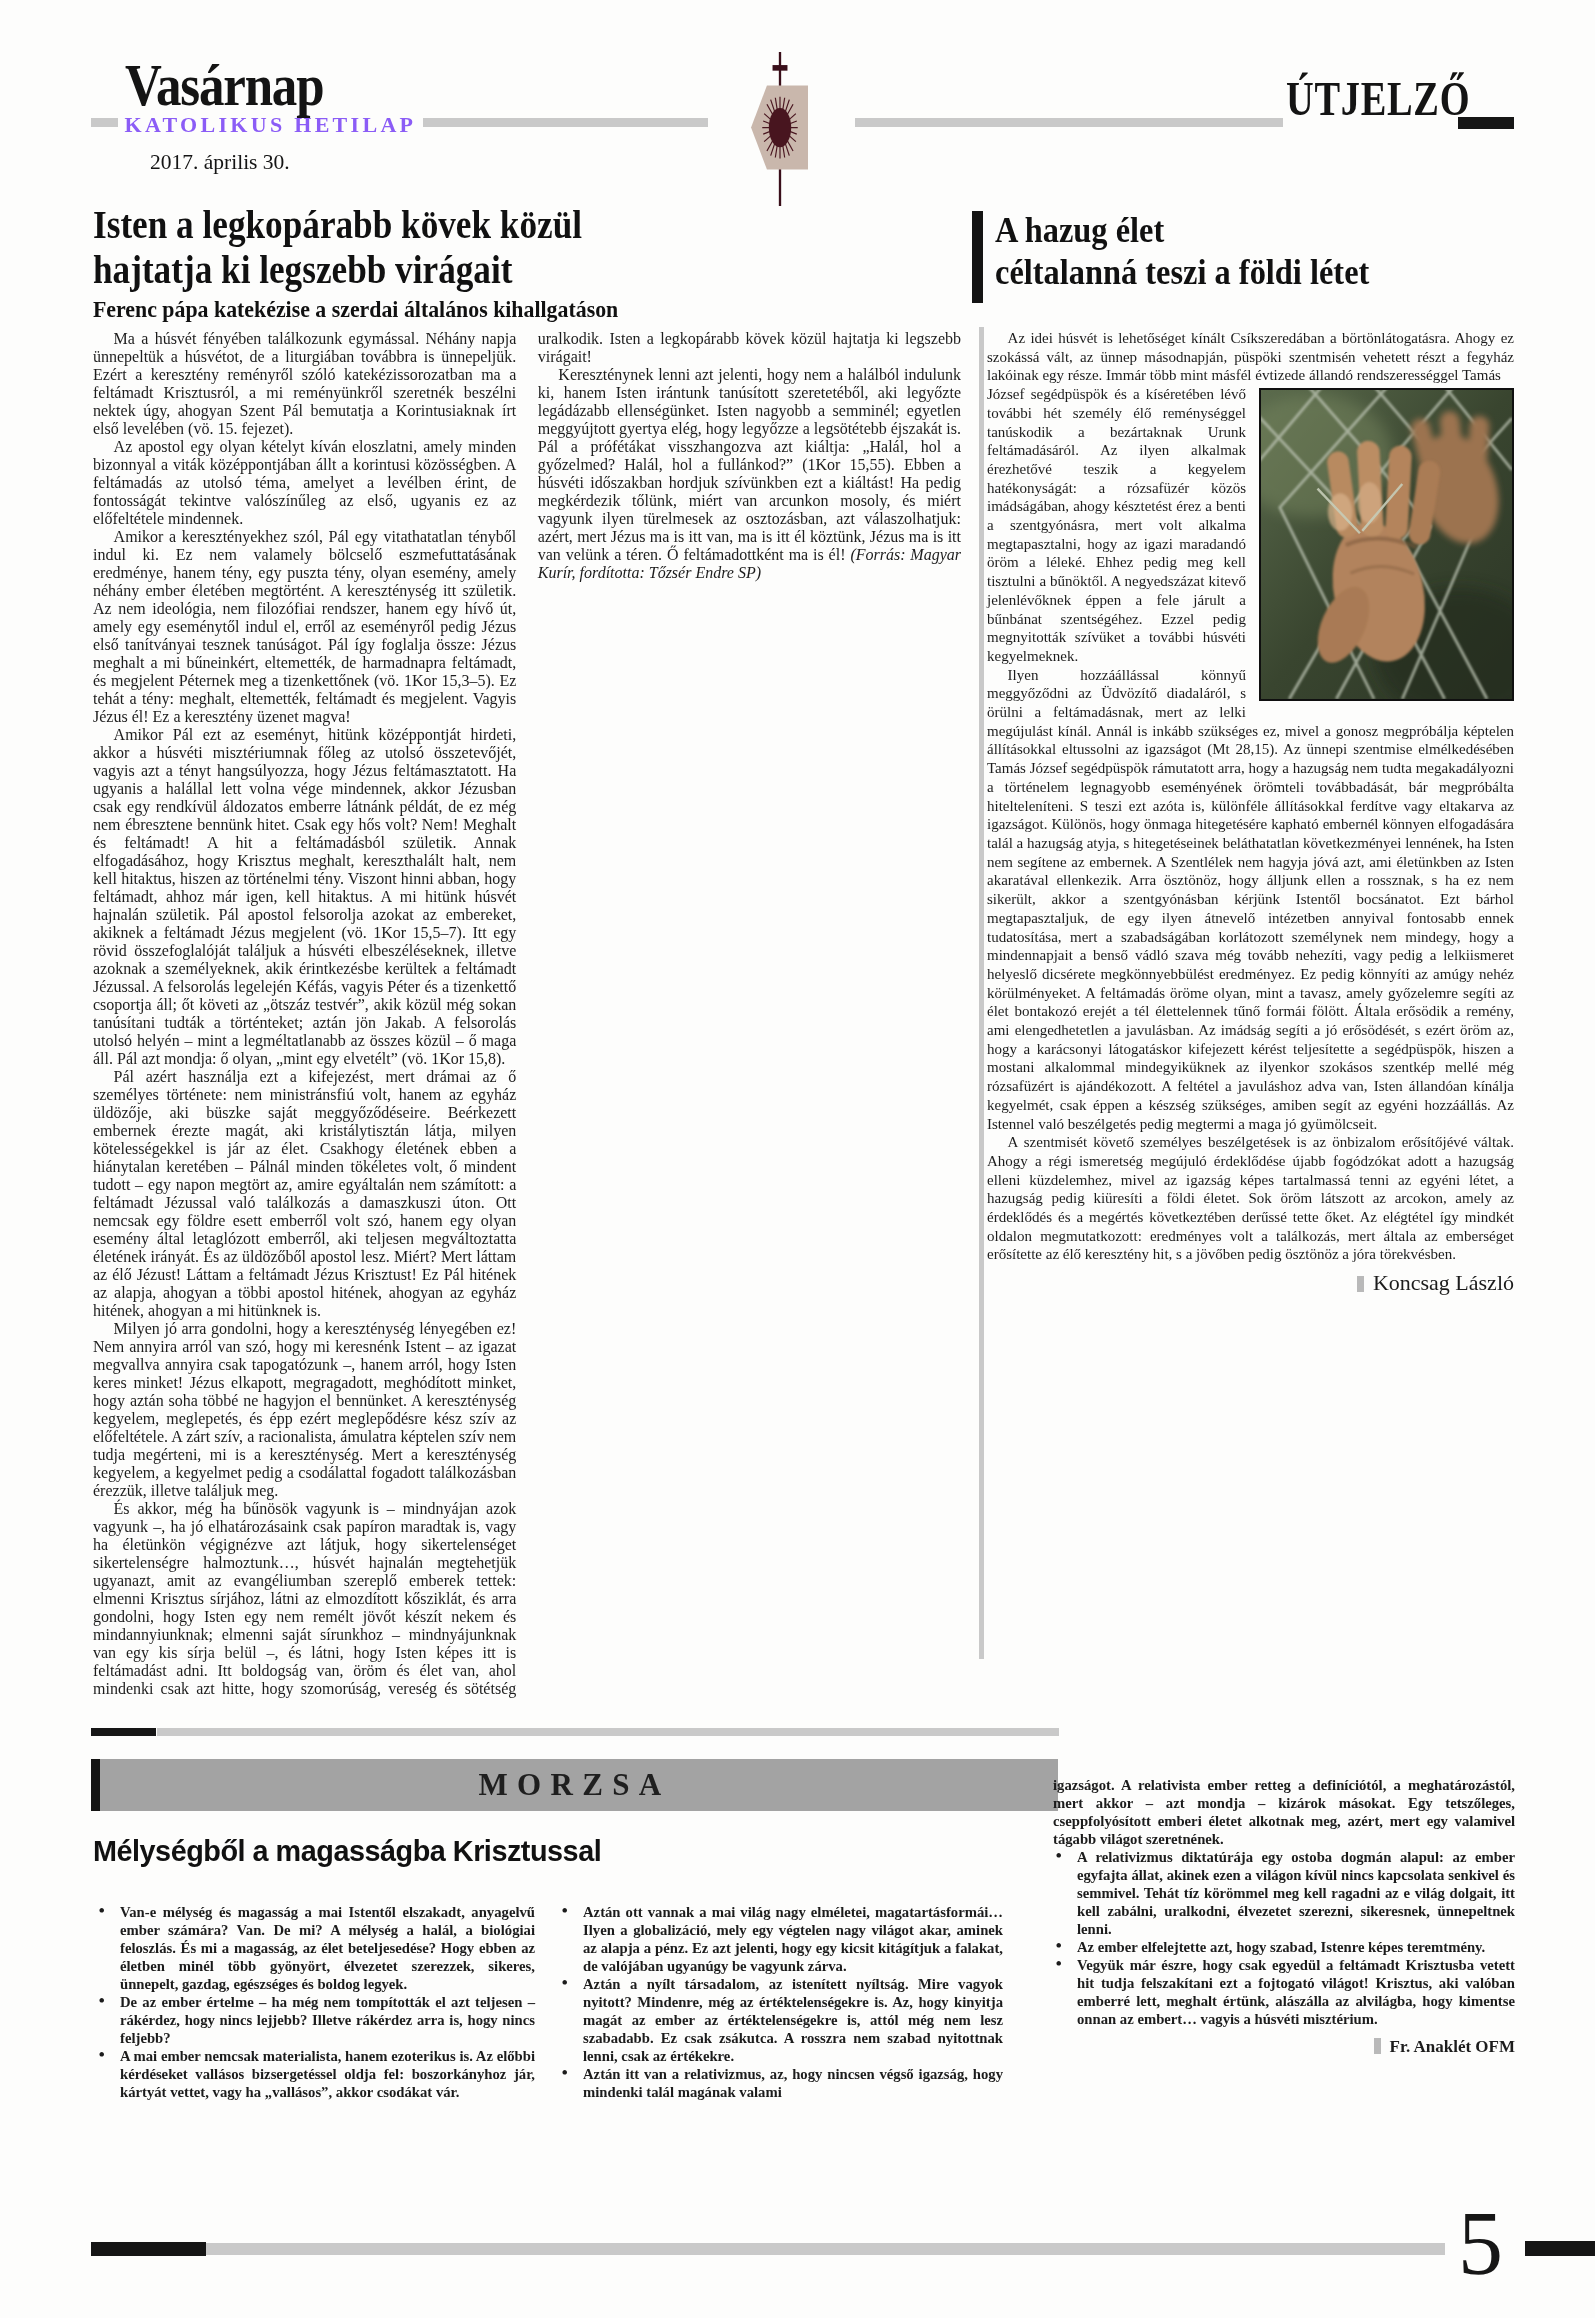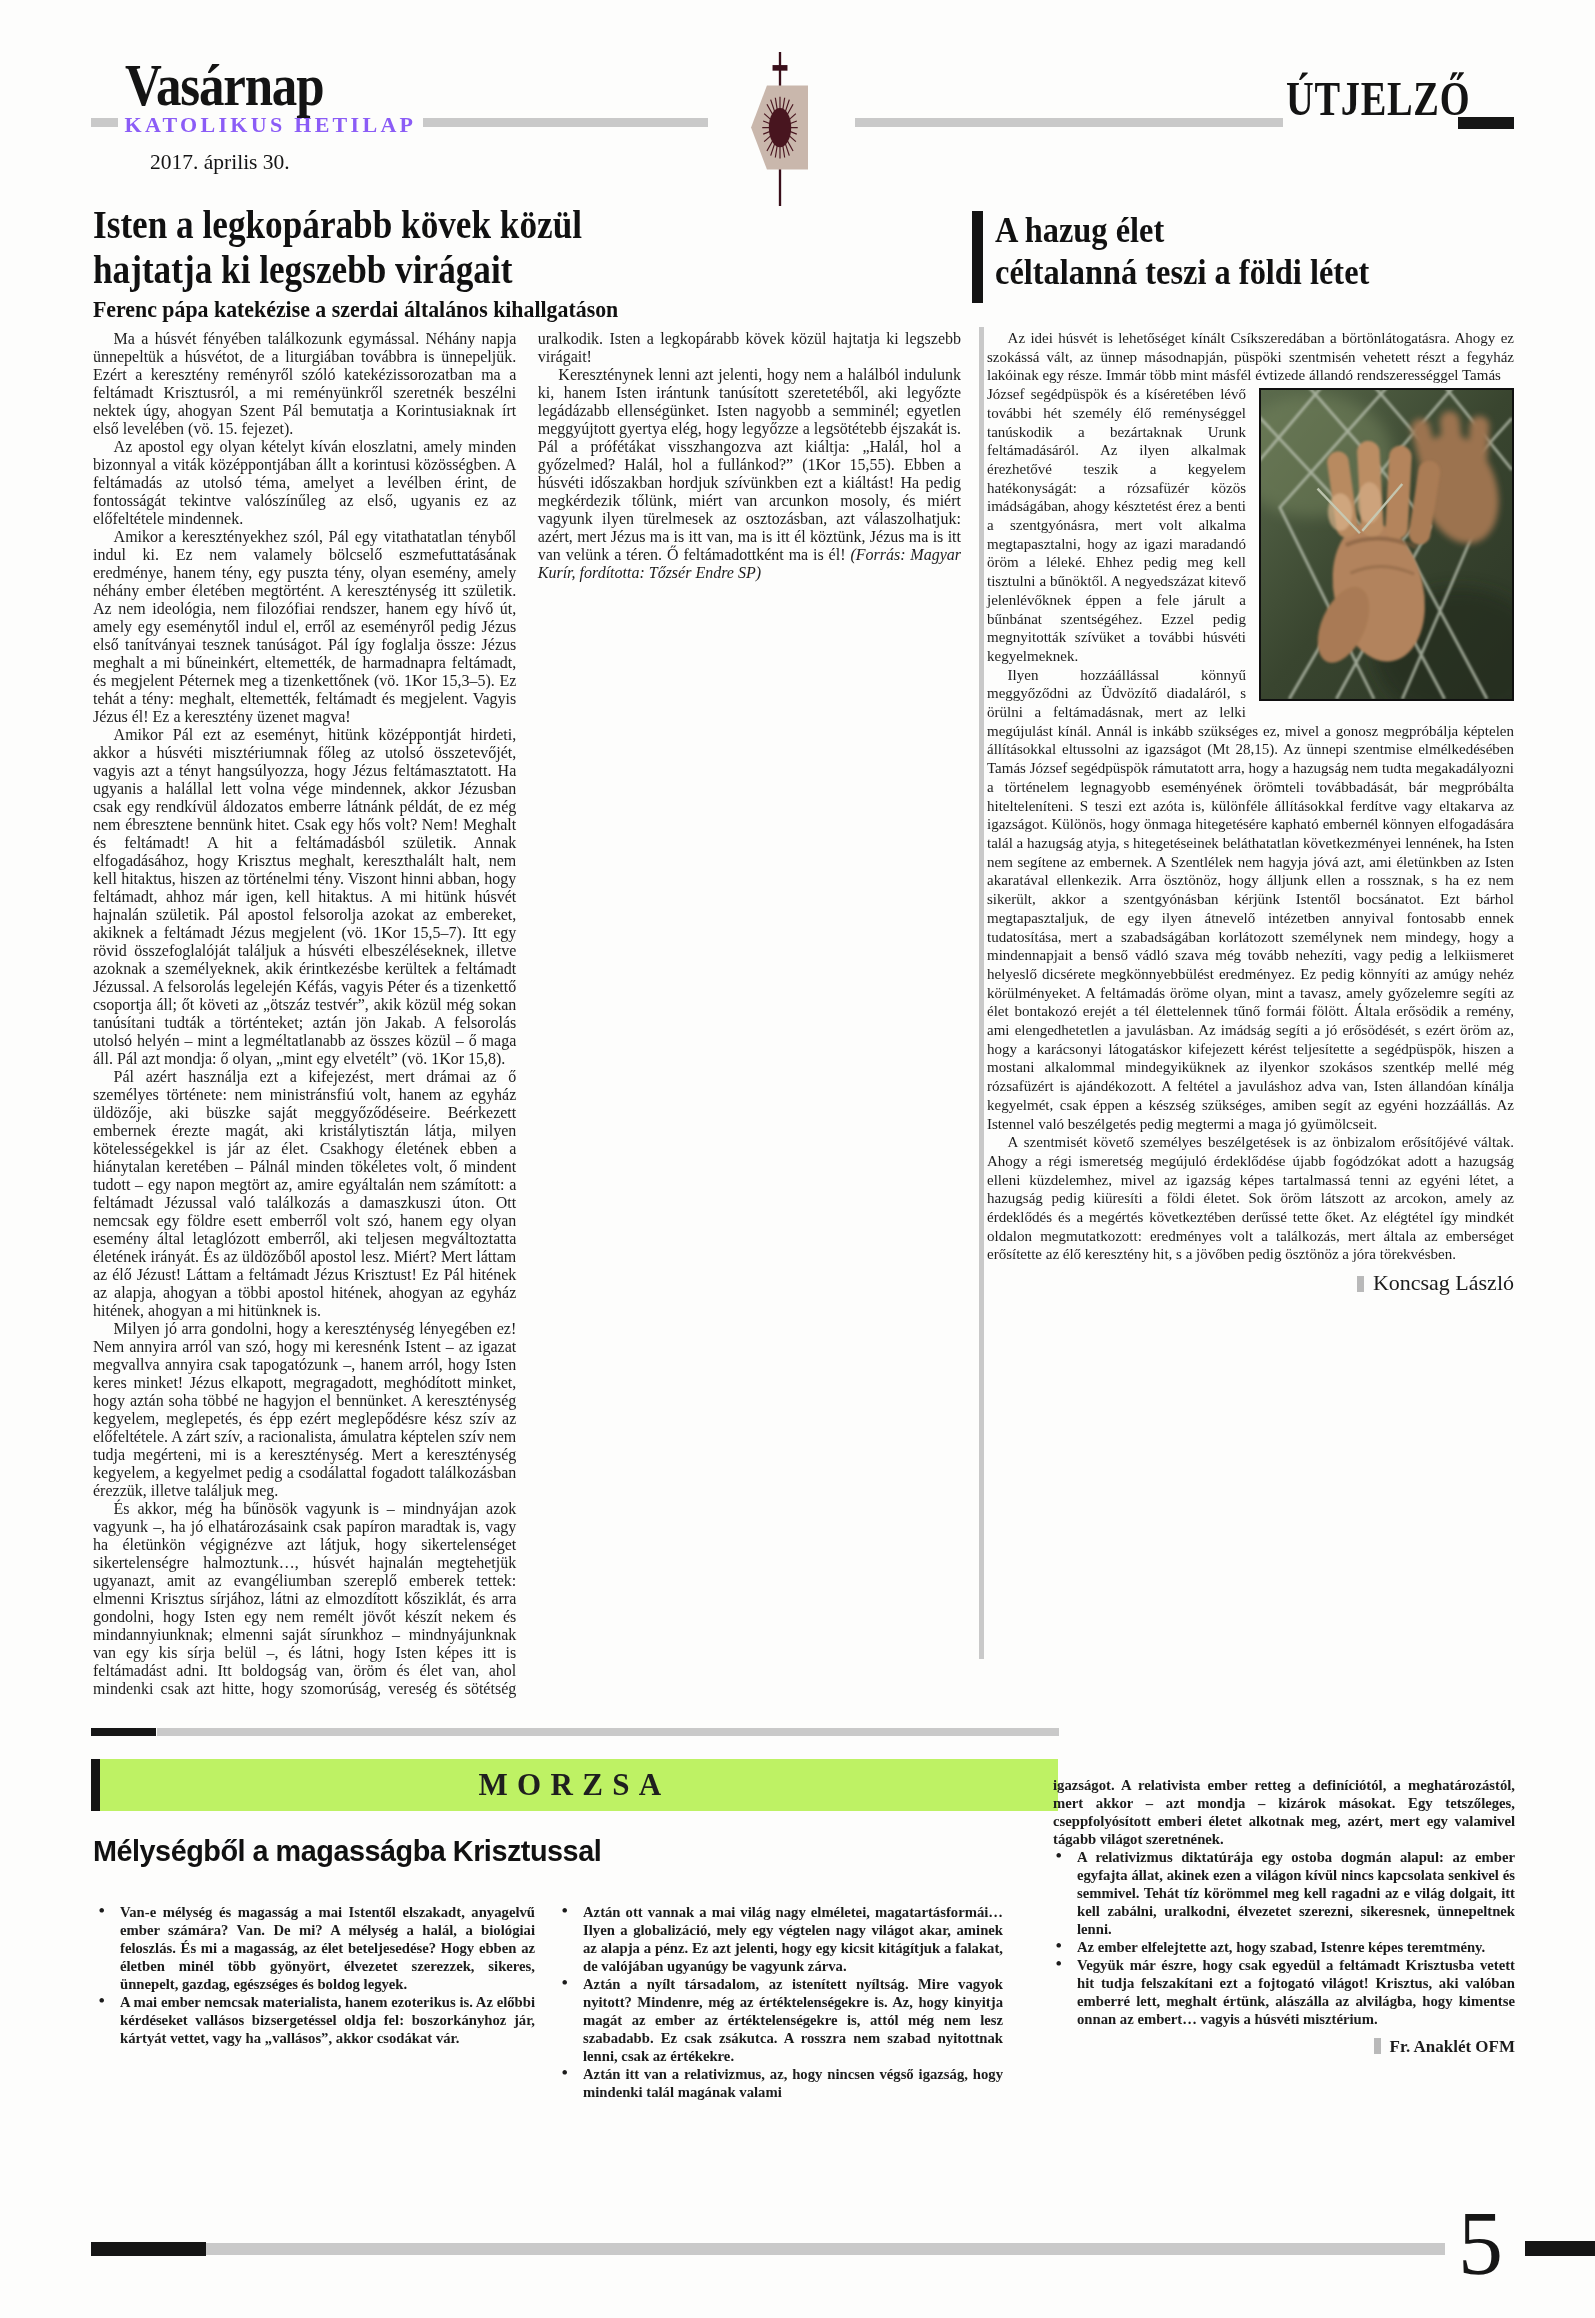--- a/index.html
+++ b/index.html
@@ -39,21 +39,21 @@
   .a2-body p.ind1{text-indent:20.6px;}
   .a2-photo{float:right;width:255px;height:313px;border:2.8px solid #101010;box-sizing:border-box;
             margin:2.8px 0 10.3px 13px;background:#39452f;}
   .a2-photo svg{display:block;width:100%;height:100%;}
   .byline{text-align:right;margin-top:10.3px;font-size:22px;text-indent:0;}
   .byline .tick{display:inline-block;width:7.5px;height:16px;background:#b9b9b9;margin-right:8.4px;
                 vertical-align:-1.9px;}
   
   .m-divider-black{position:absolute;left:91px;top:1728px;width:65px;height:7.5px;background:#161616;}
   .m-divider-gray{position:absolute;left:157px;top:1728px;width:902px;height:7.5px;background:#c9c9c9;}
-  .m-box{position:absolute;left:91px;top:1759px;width:967px;height:52px;background:#bef264;}
+  .m-box{position:absolute;left:91px;top:1759px;width:967px;height:52px;background:#a3a3a3;}
   .m-box .vbar{position:absolute;left:0;top:0;width:9.3px;height:52px;background:#141414;}
   .m-label{text-align:center;font-size:31px;font-weight:bold;letter-spacing:9.3px;line-height:52px;color:#1f1f1f;}
   .m-title{position:absolute;left:93px;top:1834px;font-family:"Liberation Sans","DejaVu Sans",sans-serif;
            font-size:30px;font-weight:bold;letter-spacing:-0.5px;transform:scaleX(.96);
            transform-origin:left top;white-space:nowrap;color:#111;}
   .m-col{position:absolute;font-size:14.7px;line-height:18px;text-align:justify;font-weight:bold;}
   .m-col.c1{left:96px;top:1903px;width:439px;}
   .m-col.c2{left:559px;top:1903px;width:444px;}
   .m-col.c3{left:1053px;top:1776px;width:462px;}
   .m-col p.cont{margin:0;text-indent:0;}
@@ -202,20 +202,21 @@
   <div class="m-box">
     <div class="vbar"></div>
     <div class="m-label">MORZSA</div>
   </div>
 
   <div class="m-title">Mélységből a magasságba Krisztussal</div>
 
   <div class="m-col c1">
     <ul class="bullets">
       <li>Van-e mélység és magasság a mai Istentől elszakadt, anyagelvű ember számára? Van. De mi? A mélység a halál, a biológiai feloszlás. És mi a magasság, az élet beteljesedése? Hogy ebben az életben minél több gyönyört, élvezetet szerezzek, sikeres, ünnepelt, gazdag, egészséges és boldog legyek.</li>
+      <li>De az ember értelme – ha még nem tompították el azt teljesen – rákérdez, hogy nincs lejjebb? Illetve rákérdez arra is, hogy nincs feljebb?</li>
       <li>A mai ember nemcsak materialista, hanem ezoterikus is. Az előbbi kérdéseket vallásos bizsergetéssel oldja fel: boszorkányhoz jár, kártyát vettet, vagy ha „vallásos”, akkor csodákat vár.</li>
     </ul>
   </div>
 
   <div class="m-col c2">
     <ul class="bullets">
       <li>Aztán ott vannak a mai világ nagy elméletei, magatartásformái… Ilyen a globalizáció, mely egy végtelen nagy világot akar, aminek az alapja a pénz. Ez azt jelenti, hogy egy kicsit kitágítjuk a falakat, de valójában ugyanúgy be vagyunk zárva.</li>
       <li>Aztán a nyílt társadalom, az istenített nyíltság. Mire vagyok nyitott? Mindenre, még az értéktelenségekre is. Az, hogy kinyitja magát az ember az értéktelenségekre is, attól még nem lesz szabadabb. Ez csak zsákutca. A rosszra nem szabad nyitottnak lenni, csak az értékekre.</li>
       <li>Aztán itt van a relativizmus, az, hogy nincsen végső igazság, hogy mindenki talál magának valami</li>
     </ul>

